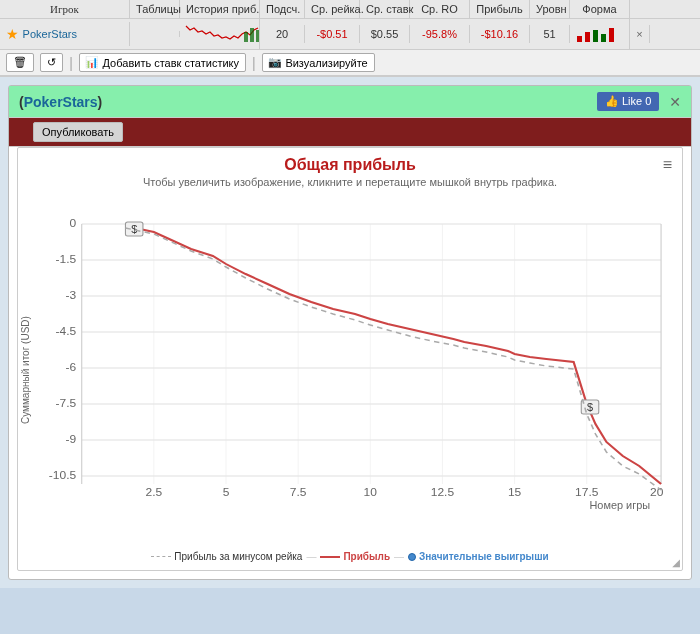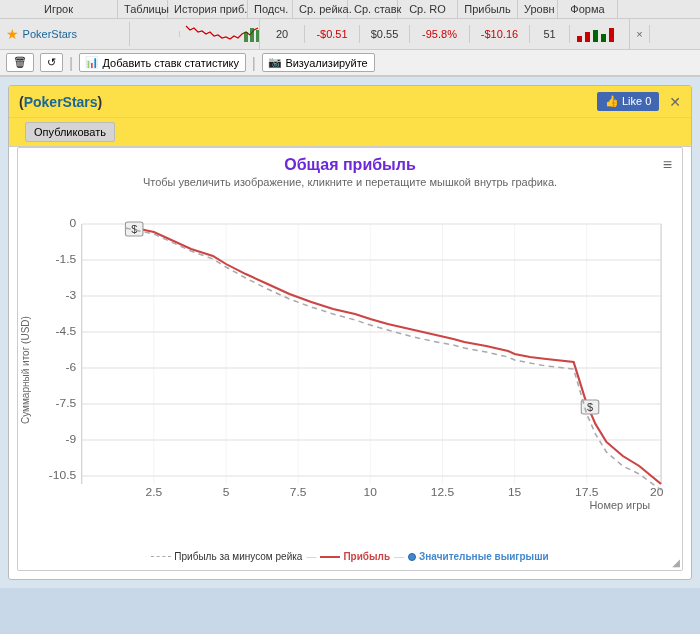--- a/index.html
+++ b/index.html
@@ -16,21 +16,21 @@
       border-bottom: 1px solid #ccc;
     }
     .col-header {
       padding: 3px 6px;
       font-size: 11px;
       color: #333;
       border-right: 1px solid #ccc;
       text-align: center;
       white-space: nowrap;
     }
-    .col-player { width: 118px; }
+    .col-player { width: 130px; font-family: Liberation Serif, serif; }
     .col-filter { width: 50px; }
     .col-history { width: 80px; }
     .col-hands { width: 45px; }
     .col-avg-profit { width: 55px; }
     .col-avg-stake { width: 50px; }
     .col-avg-ro { width: 60px; }
     .col-profit { width: 60px; }
     .col-level { width: 40px; }
     .col-form { width: 60px; }
     .col-x { width: 20px; }
@@ -93,21 +93,21 @@
       background: #d8e4ee;
       margin: 0;
       padding: 8px;
     }
     .card {
       background: #fff;
       border: 1px solid #bbb;
       border-radius: 3px;
     }
     .card-header {
-      background: #fde047;
+      background: #86efac;
       padding: 6px 10px;
       display: flex;
       align-items: center;
       justify-content: space-between;
       border-bottom: 1px solid #ccc;
     }
     .like-btn {
       background: #4267B2;
       color: #fff;
       border: none;
@@ -148,22 +148,22 @@
       color: #333;
     }
     .tab.active {
       background: #fff;
       border-bottom: 1px solid #fff;
       margin-bottom: -1px;
       font-weight: bold;
     }
 
     .sub-tabs {
-      padding: 4px 16px;
-      background: #fde047;
+      padding: 4px 24px;
+      background: #7f1d1d;
       border-bottom: 1px solid #ccc;
     }
     .sub-tab {
       background: #d4d4d4;
       border: 1px solid #bbb;
       padding: 3px 8px;
       font-size: 11px;
       cursor: pointer;
       border-radius: 2px;
     }
@@ -202,21 +202,21 @@
       margin: 0 8px 8px;
       border: 1px solid #ccc;
       border-radius: 2px;
       background: #fff;
       position: relative;
     }
     .chart-title {
       text-align: center;
       font-size: 16px;
       font-weight: bold;
-      color: #6d28d9;
+      color: #b91c1c;
       padding: 8px 0 2px;
     }
     .chart-subtitle {
       text-align: center;
       font-size: 11px;
       color: #666;
       padding-bottom: 6px;
     }
     .chart-menu {
       position: absolute;

